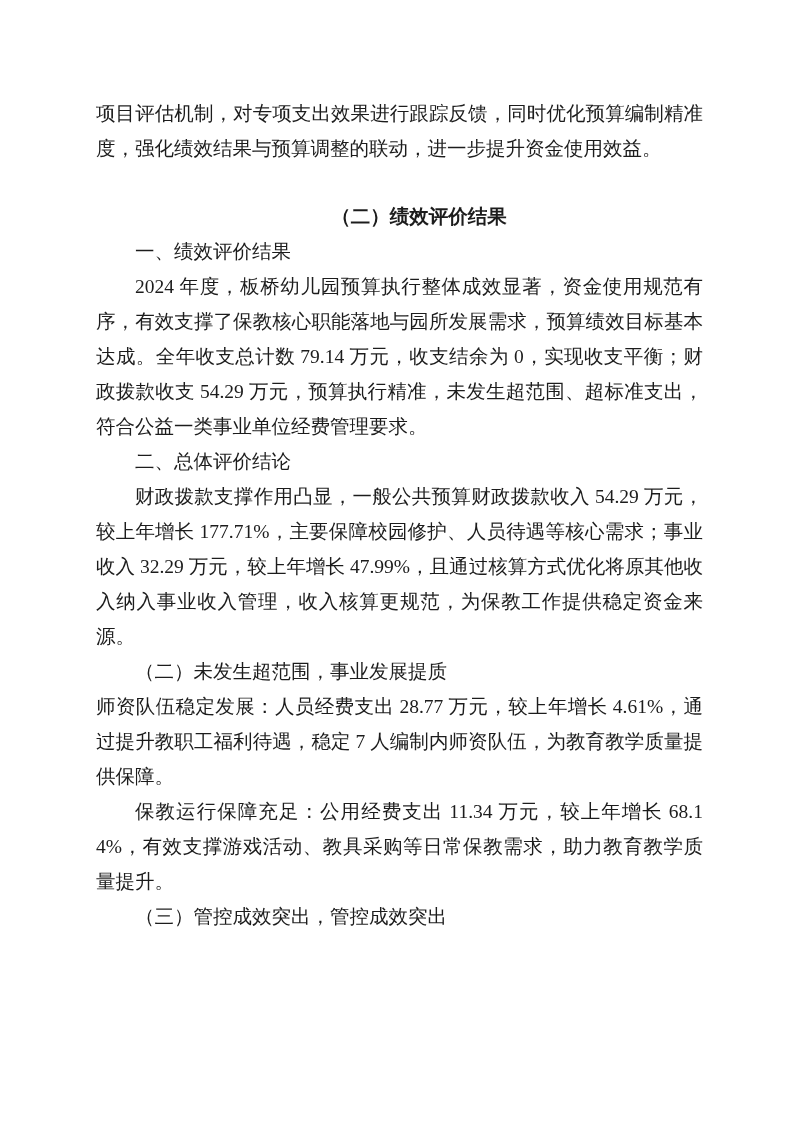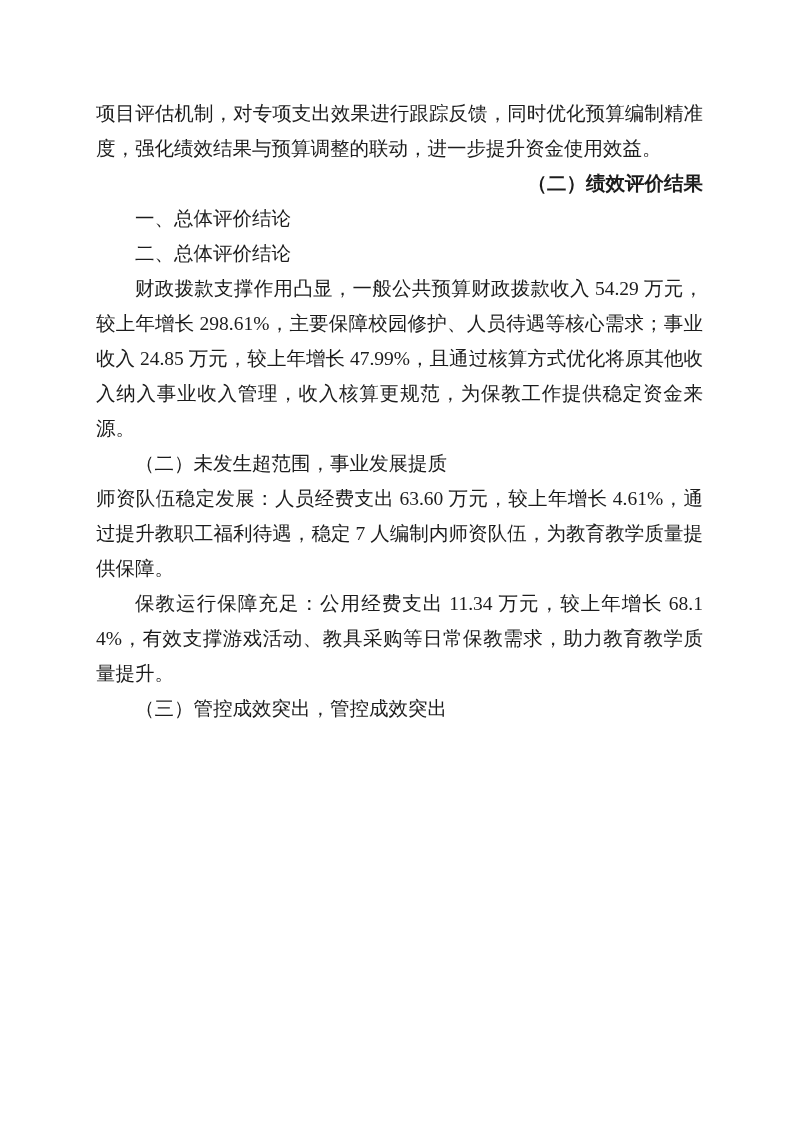--- a/index.html
+++ b/index.html
@@ -30,31 +30,33 @@
     margin: 0;
     padding: 0;
     word-break: break-all;
   }
   .content p.indent {
     text-indent: 2em;
   }
   .content p.heading {
     font-family: Liberation Serif, serif;
     font-weight: bold;
-    text-align: right;
+    text-align: center;
+    margin-top: 33px;
   }
 </style>
 </head>
 <body>
 
 <div class="page">
   <div class="content">
     <p>项目评估机制，对专项支出效果进行跟踪反馈，同时优化预算编制精准度，强化绩效结果与预算调整的联动，进一步提升资金使用效益。</p>
     <p class="indent heading">（二）绩效评价结果</p>
-    <p class="indent">一、总体评价结论</p>
+    <p class="indent">一、绩效评价结果</p>
+    <p class="indent">2024 年度，板桥幼儿园预算执行整体成效显著，资金使用规范有序，有效支撑了保教核心职能落地与园所发展需求，预算绩效目标基本达成。全年收支总计数 79.14 万元，收支结余为 0，实现收支平衡；财政拨款收支 54.29 万元，预算执行精准，未发生超范围、超标准支出，符合公益一类事业单位经费管理要求。</p>
     <p class="indent">二、总体评价结论</p>
-    <p class="indent">财政拨款支撑作用凸显，一般公共预算财政拨款收入 54.29 万元，较上年增长 298.61%，主要保障校园修护、人员待遇等核心需求；事业收入 24.85 万元，较上年增长 47.99%，且通过核算方式优化将原其他收入纳入事业收入管理，收入核算更规范，为保教工作提供稳定资金来源。</p>
+    <p class="indent">财政拨款支撑作用凸显，一般公共预算财政拨款收入 54.29 万元，较上年增长 177.71%，主要保障校园修护、人员待遇等核心需求；事业收入 32.29 万元，较上年增长 47.99%，且通过核算方式优化将原其他收入纳入事业收入管理，收入核算更规范，为保教工作提供稳定资金来源。</p>
     <p class="indent">（二）未发生超范围，事业发展提质</p>
-    <p>师资队伍稳定发展：人员经费支出 63.60 万元，较上年增长 4.61%，通过提升教职工福利待遇，稳定 7 人编制内师资队伍，为教育教学质量提供保障。</p>
+    <p>师资队伍稳定发展：人员经费支出 28.77 万元，较上年增长 4.61%，通过提升教职工福利待遇，稳定 7 人编制内师资队伍，为教育教学质量提供保障。</p>
     <p class="indent">保教运行保障充足：公用经费支出 11.34 万元，较上年增长 68.14%，有效支撑游戏活动、教具采购等日常保教需求，助力教育教学质量提升。</p>
     <p class="indent">（三）管控成效突出，管控成效突出</p>
   </div>
 </div>
 
 </body></html>

